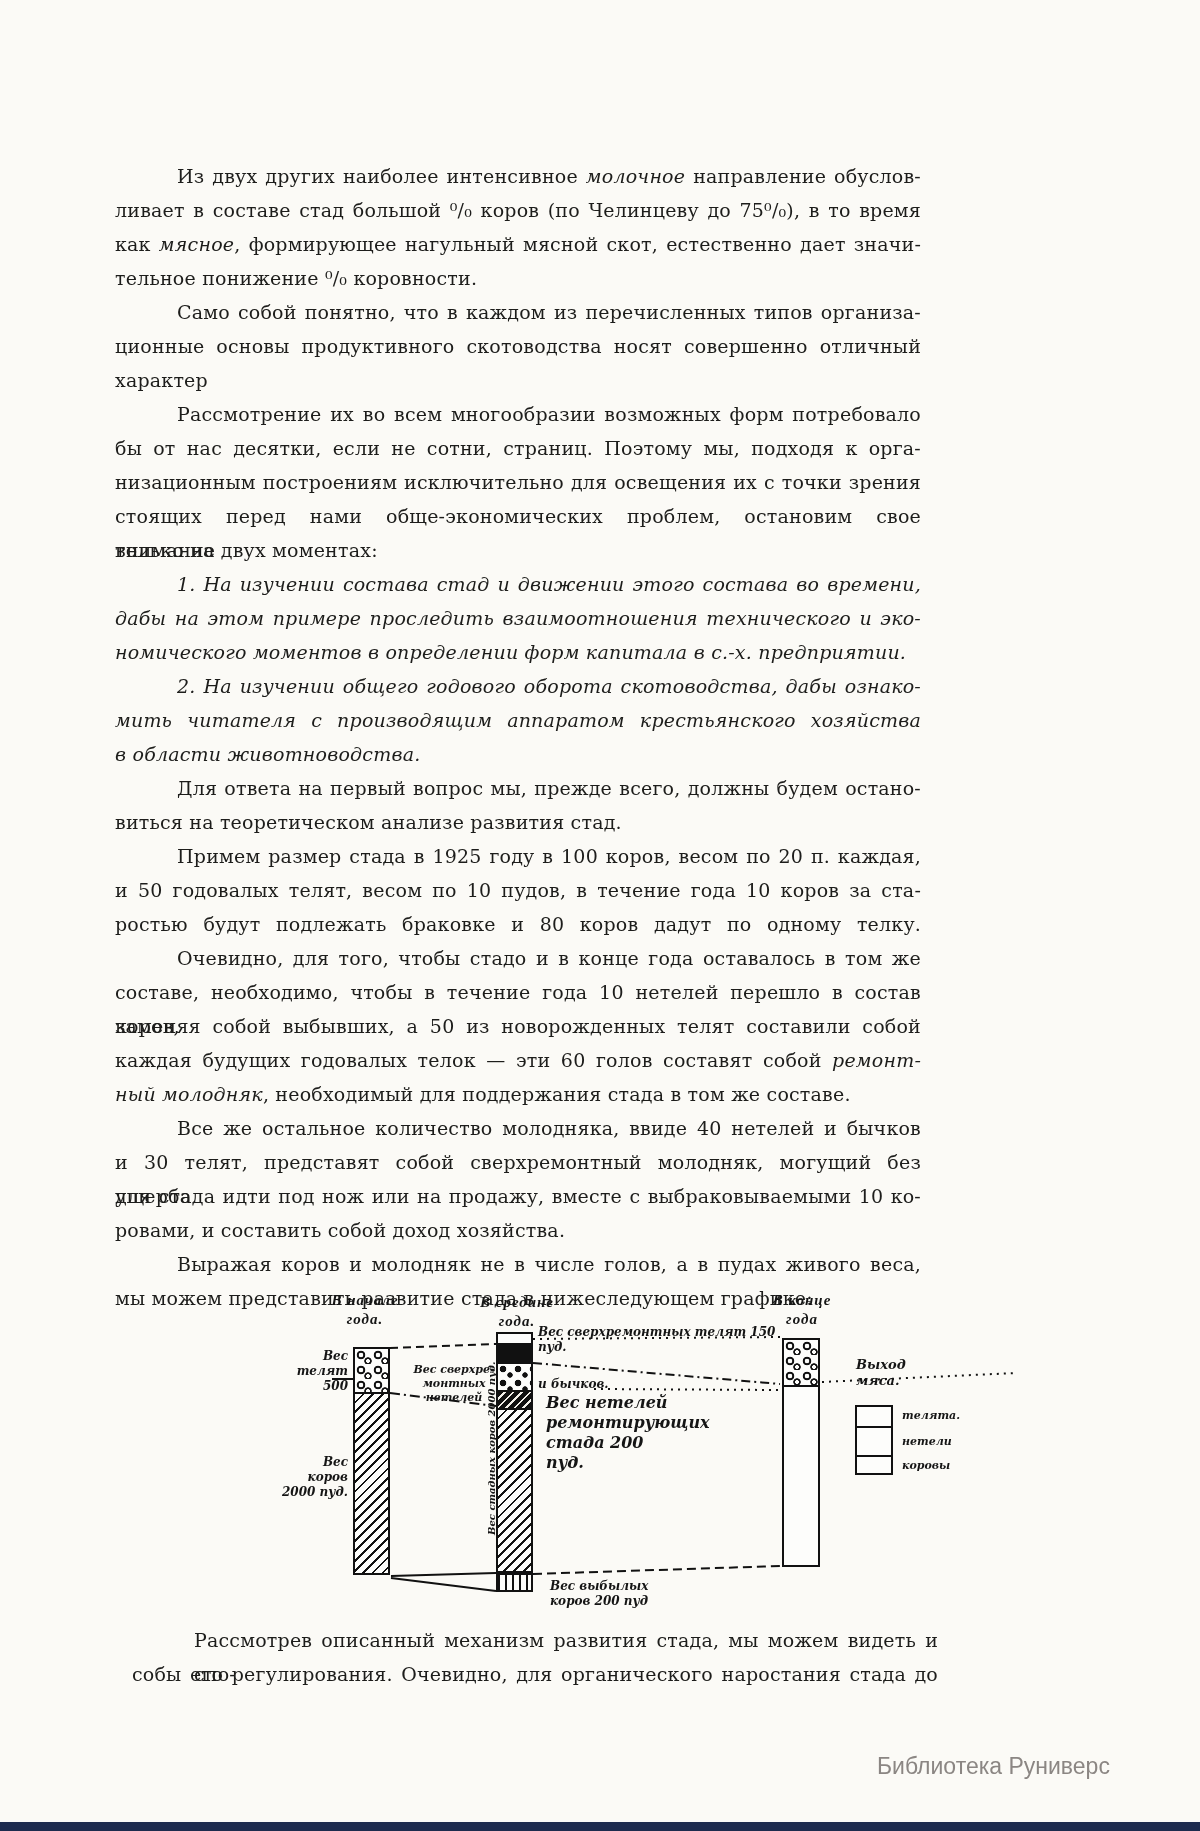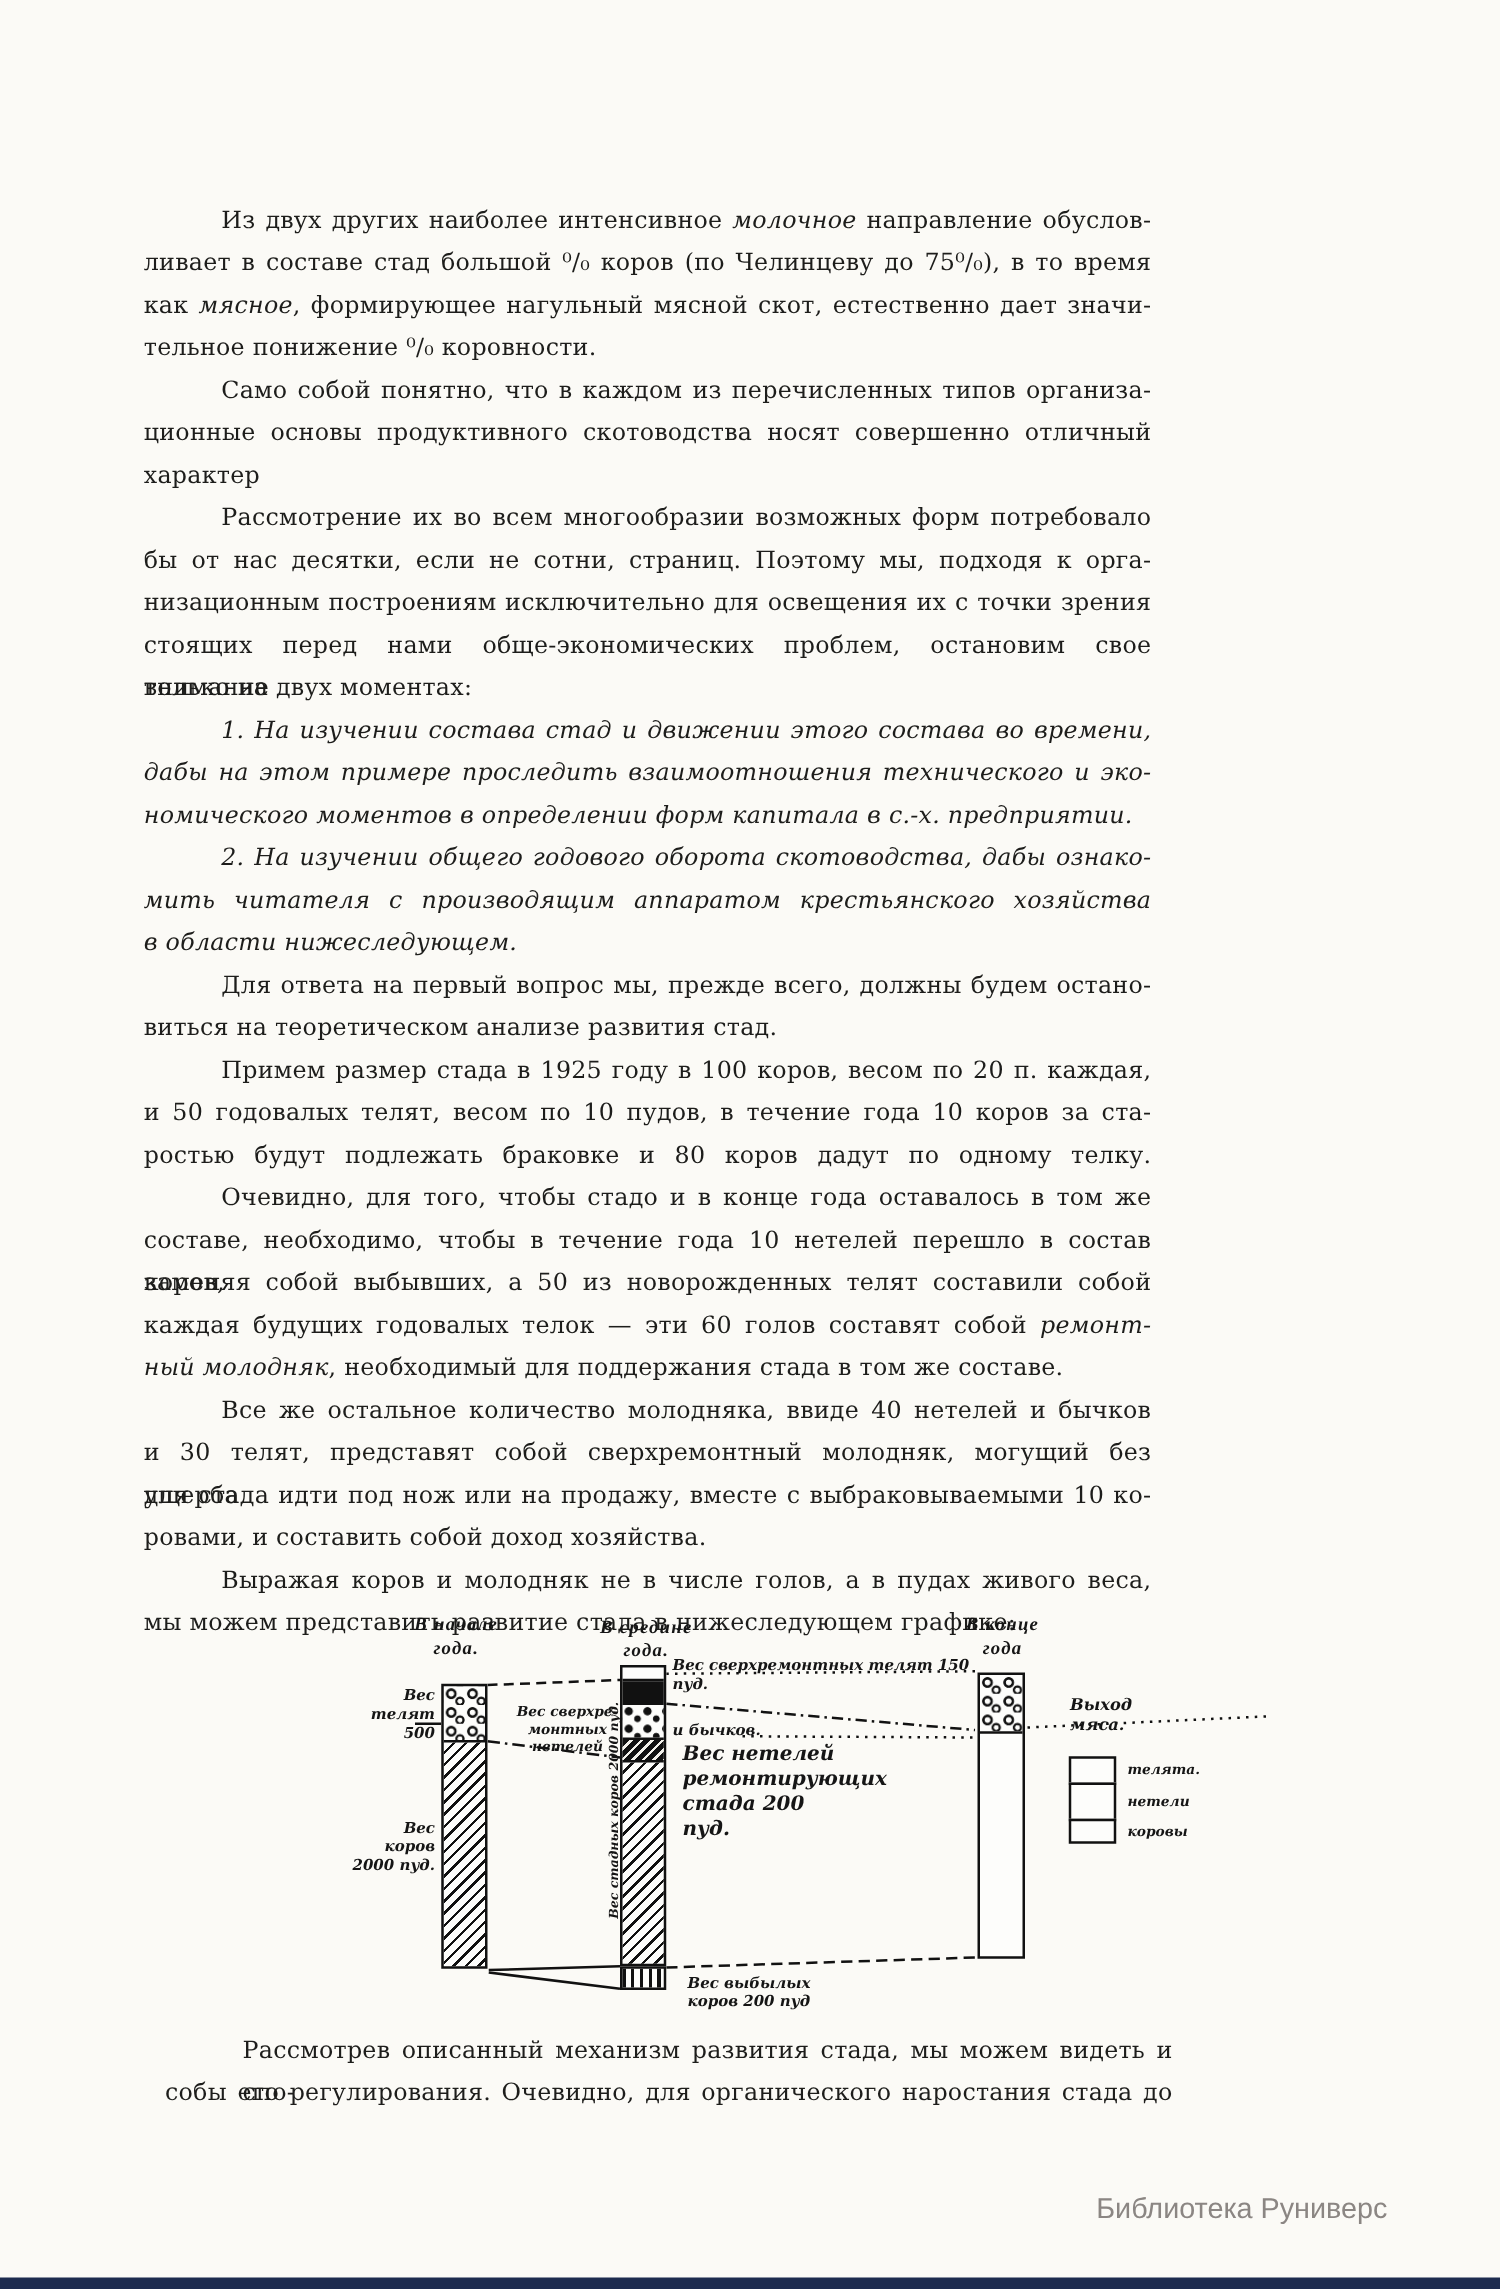--- a/index.html
+++ b/index.html
@@ -83,21 +83,21 @@
     <div class="line ind jst"><span>Рассмотрение их во всем многообразии возможных форм потребовало</span></div>
     <div class="line jst"><span>бы от нас десятки, если не сотни, страниц. Поэтому мы, подходя к орга-</span></div>
     <div class="line jst"><span>низационным построениям исключительно для освещения их с точки зрения</span></div>
     <div class="line jst"><span>стоящих перед нами обще-экономических проблем, остановим свое внимание</span></div>
     <div class="line"><span>только на двух моментах:</span></div>
     <div class="line ind jst"><span class="it">1. На изучении состава стад и движении этого состава во времени,</span></div>
     <div class="line jst"><span class="it">дабы на этом примере проследить взаимоотношения технического и эко-</span></div>
     <div class="line"><span class="it">номического моментов в определении форм капитала в с.-х. предприятии.</span></div>
     <div class="line ind jst"><span class="it">2. На изучении общего годового оборота скотоводства, дабы ознако-</span></div>
     <div class="line jst"><span class="it">мить читателя с производящим аппаратом крестьянского хозяйства</span></div>
-    <div class="line"><span class="it">в области нижеследующем.</span></div>
+    <div class="line"><span class="it">в области животноводства.</span></div>
     <div class="line ind jst"><span>Для ответа на первый вопрос мы, прежде всего, должны будем остано-</span></div>
     <div class="line"><span>виться на теоретическом анализе развития стад.</span></div>
     <div class="line ind jst"><span>Примем размер стада в 1925 году в 100 коров, весом по 20 п. каждая,</span></div>
     <div class="line jst"><span>и 50 годовалых телят, весом по 10 пудов, в течение года 10 коров за ста-</span></div>
     <div class="line jst"><span>ростью будут подлежать браковке и 80 коров дадут по одному телку.</span></div>
     <div class="line ind jst"><span>Очевидно, для того, чтобы стадо и в конце года оставалось в том же</span></div>
     <div class="line jst"><span>составе, необходимо, чтобы в течение года 10 нетелей перешло в состав коров,</span></div>
     <div class="line jst"><span>заменяя собой выбывших, а 50 из новорожденных телят составили собой</span></div>
     <div class="line jst"><span>каждая будущих годовалых телок — эти 60 голов составят собой </span><span class="it">ремонт-</span></div>
     <div class="line"><span class="it">ный молодняк</span><span>, необходимый для поддержания стада в том же составе.</span></div>

